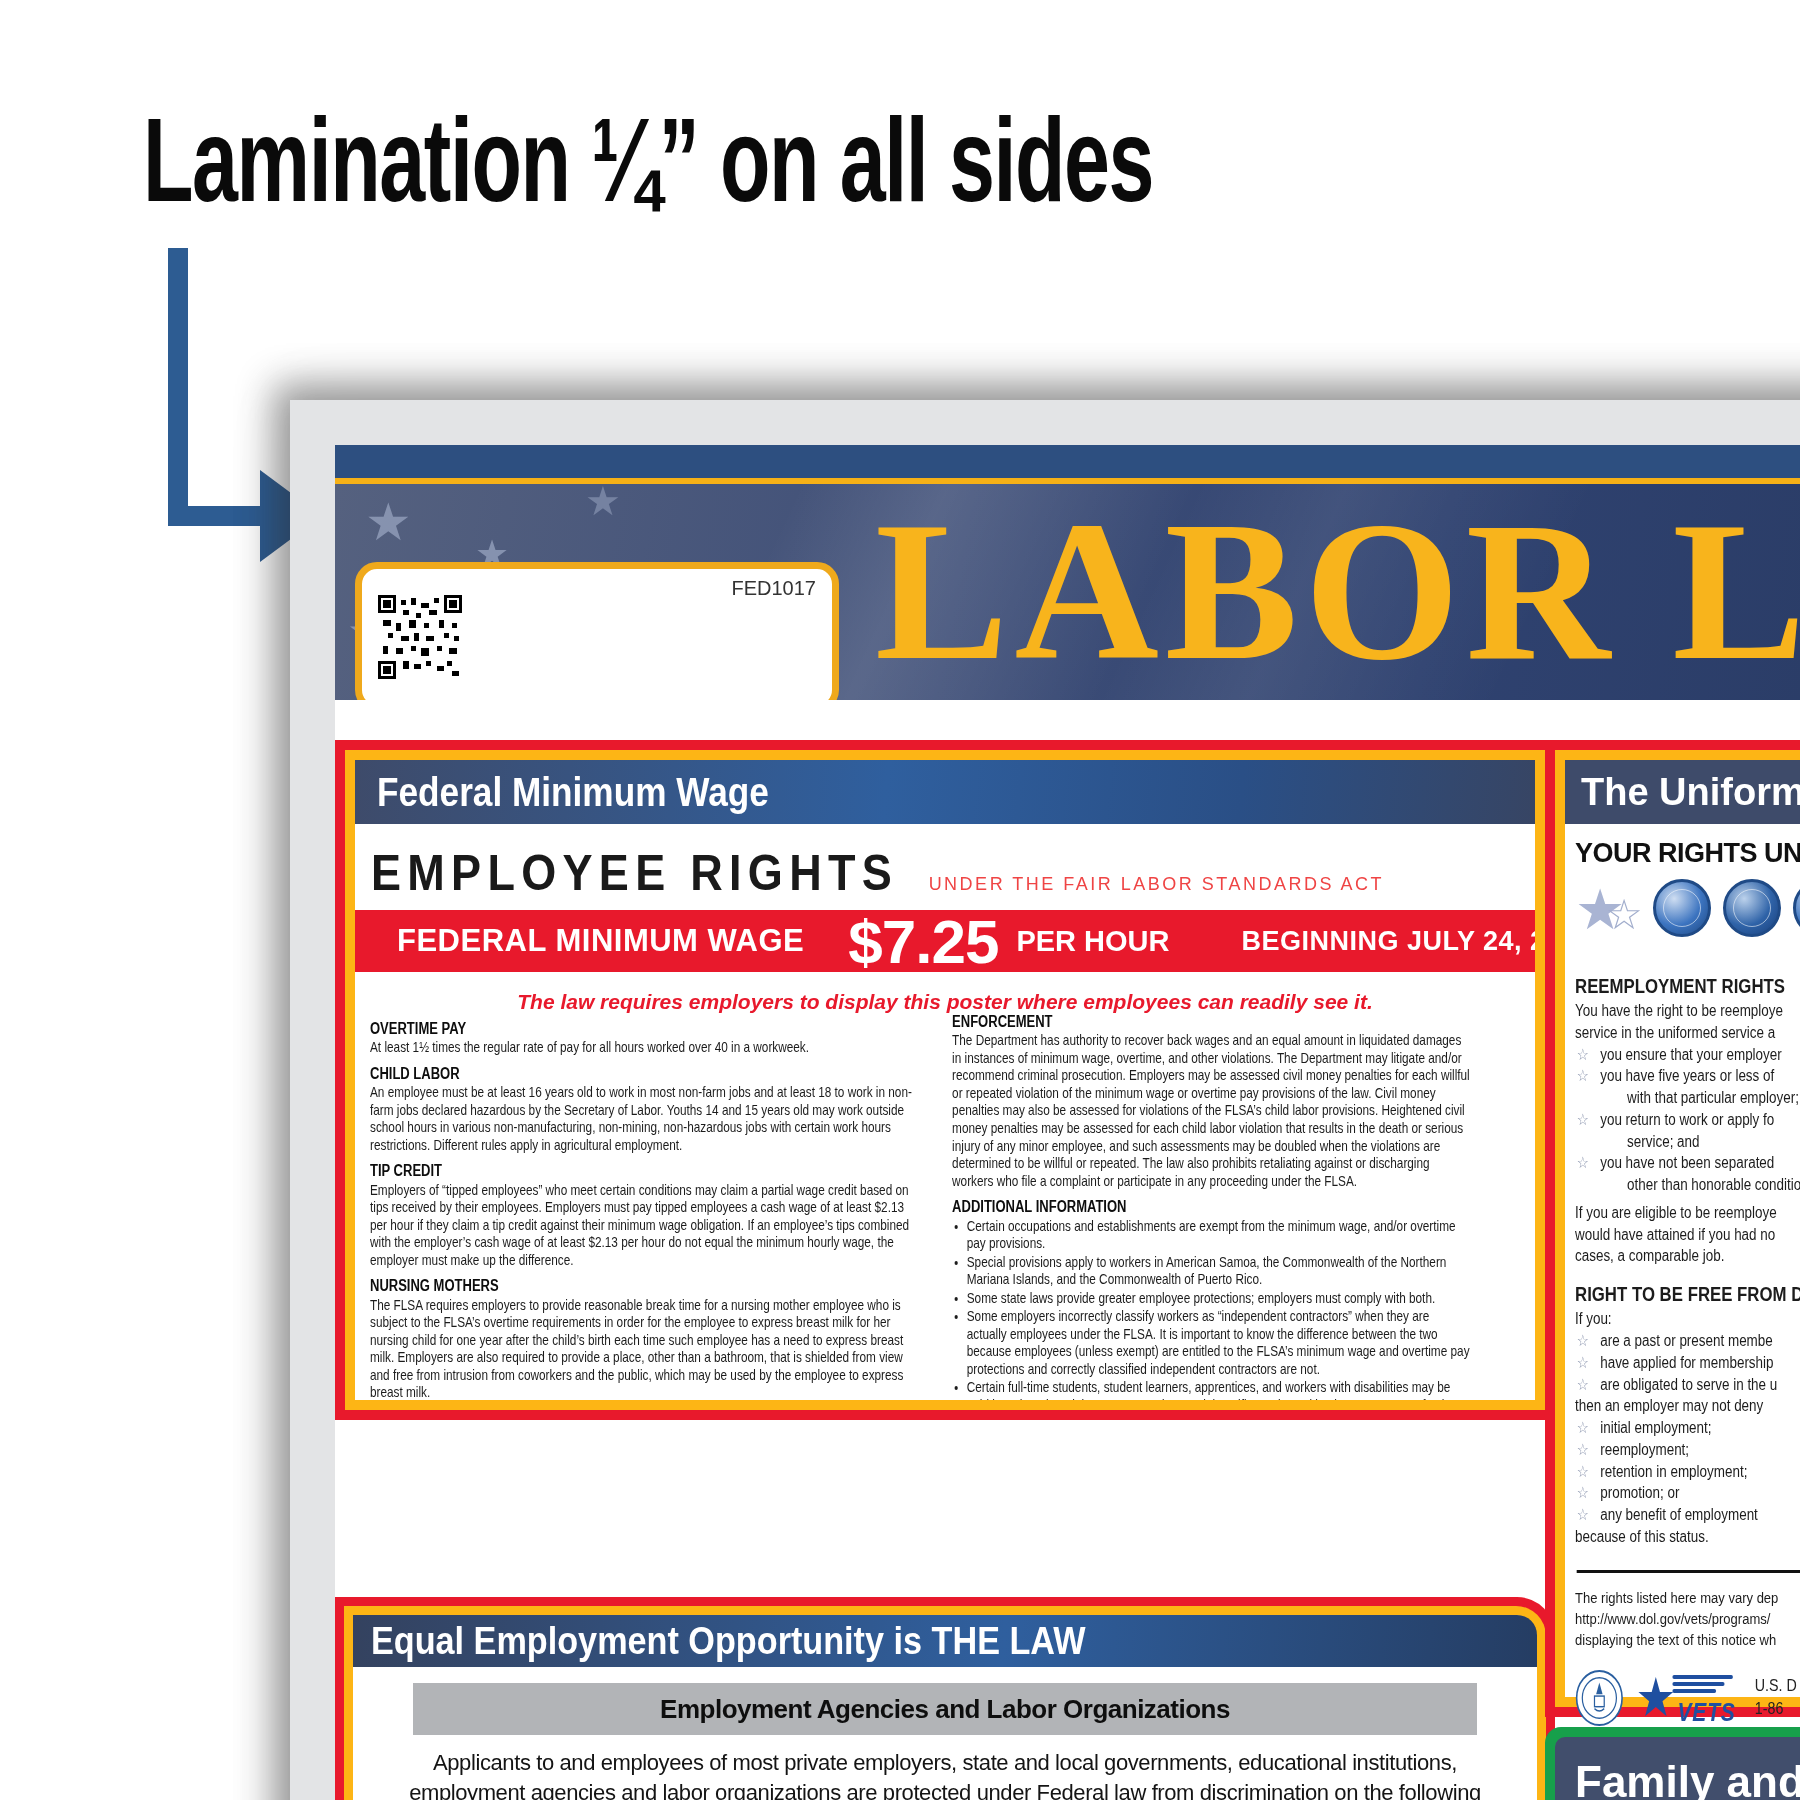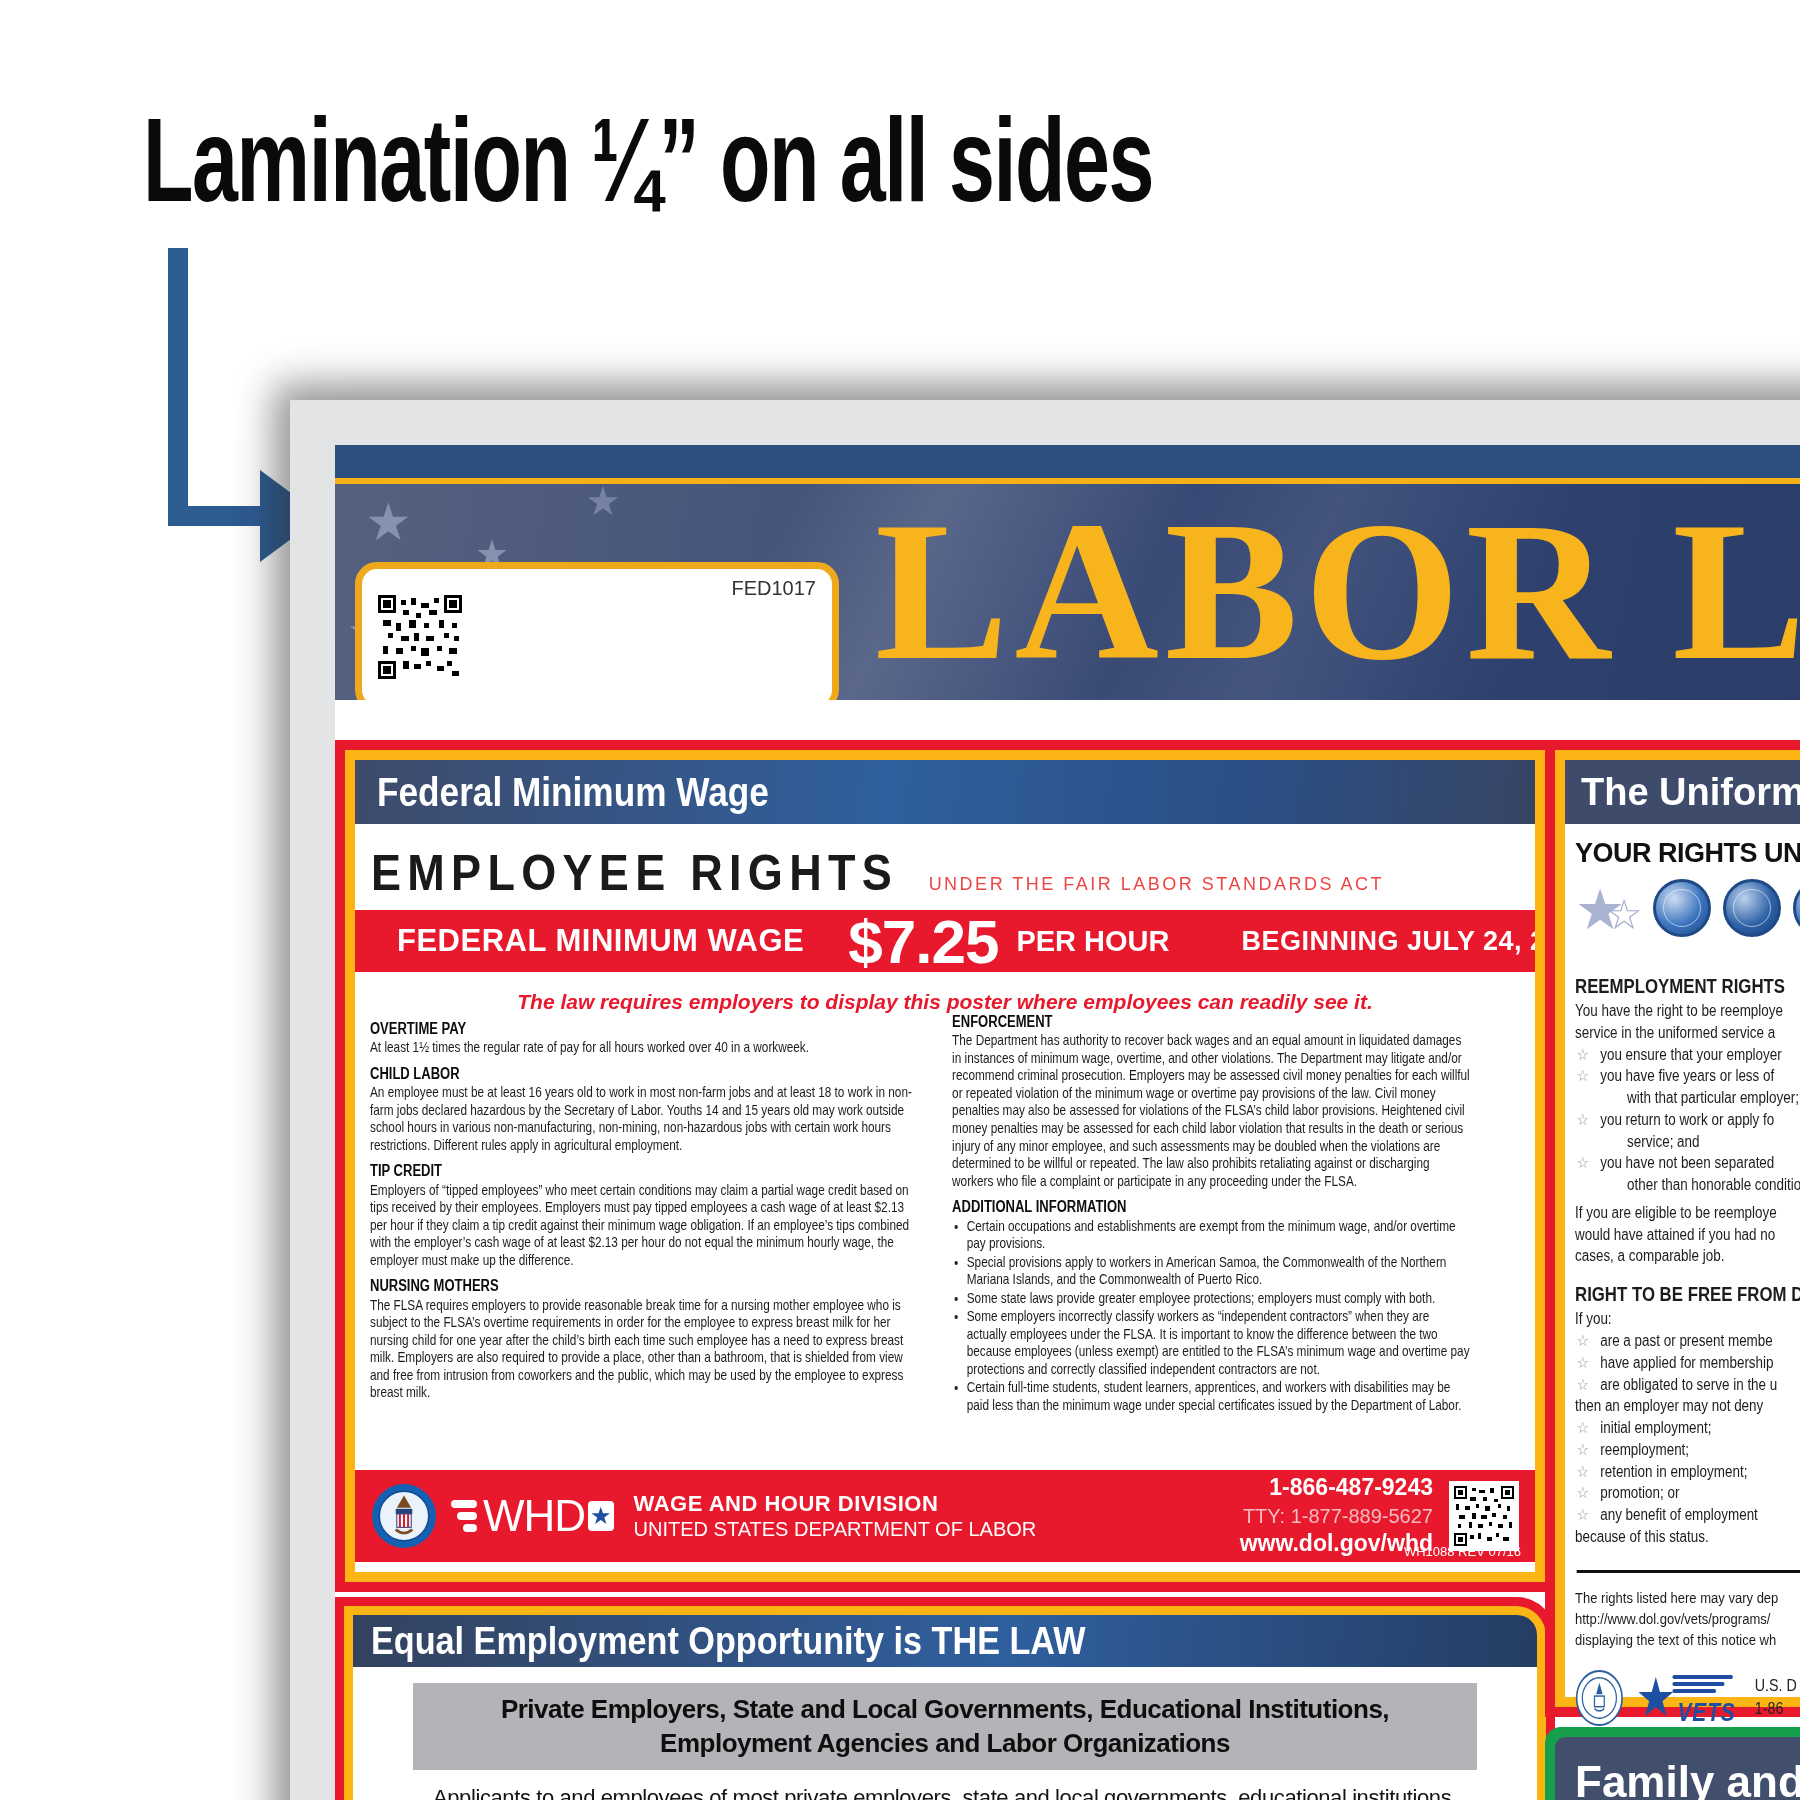--- a/index.html
+++ b/index.html
@@ -51,21 +51,21 @@
   }
   .fed-code{position:absolute;right:16px;top:8px;font-size:20px;color:#333;}
   .label-qr{position:absolute;left:16px;top:26px;width:84px;height:84px;}
   .label-text{position:absolute;left:116px;top:34px;font-size:28px;font-weight:bold;color:#111;line-height:1.3;letter-spacing:-.5px;}
 
   
   .b-red{background:#e8192c;padding:10px;box-sizing:border-box;width:100%;height:100%;}
   .b-gold{background:#fdb515;padding:10px;box-sizing:border-box;width:100%;height:100%;}
   .sec-content{background:#fff;position:relative;width:100%;height:100%;box-sizing:border-box;}
 
-  .section-mw{left:0;top:295px;width:1220px;height:852px;}
+  .section-mw{left:0;top:295px;width:1220px;height:680px;}
   .mw-header{
     height:64px;line-height:64px;padding-left:22px;color:#fff;font-weight:bold;font-size:40px;
     background:linear-gradient(95deg,#3e4b6a,#2f5f9e 45%,#2a4f86 75%,#374564);
     white-space:nowrap;overflow:hidden;
   }
   .mw-header span{display:inline-block;transform:scaleX(.88);transform-origin:left center;}
   .er-row{position:absolute;left:16px;top:84px;display:flex;align-items:baseline;white-space:nowrap;}
   .er-main{font-size:50px;font-weight:bold;letter-spacing:7px;color:#1a1a1a;transform:scaleX(.9);transform-origin:left bottom;}
   .er-sub{font-size:18px;font-weight:normal;letter-spacing:2.5px;color:#ef4444;margin-left:-28px;}
   .rate-bar{
@@ -377,21 +377,20 @@
     </div>
 
     <div class="abs section-eeo">
       <div class="b-red">
           <div class="b-gold">
             <div class="sec-content">
         <div class="eeo-header">
           <span>Equal Employment Opportunity is THE LAW</span>
         </div>
         <div class="eeo-graybox">
-          <div>Private Employers, State and Local Governments, Educational Institutions,</div>
           <div>Employment Agencies and Labor Organizations</div>
         </div>
         <div class="eeo-para">Applicants to and employees of most private employers, state and local governments, educational institutions, employment agencies and labor organizations are protected under Federal law from discrimination on the following bases:</div>
 
       </div>
           </div>
         </div>
     </div>
 
     <div class="abs section-userra">

